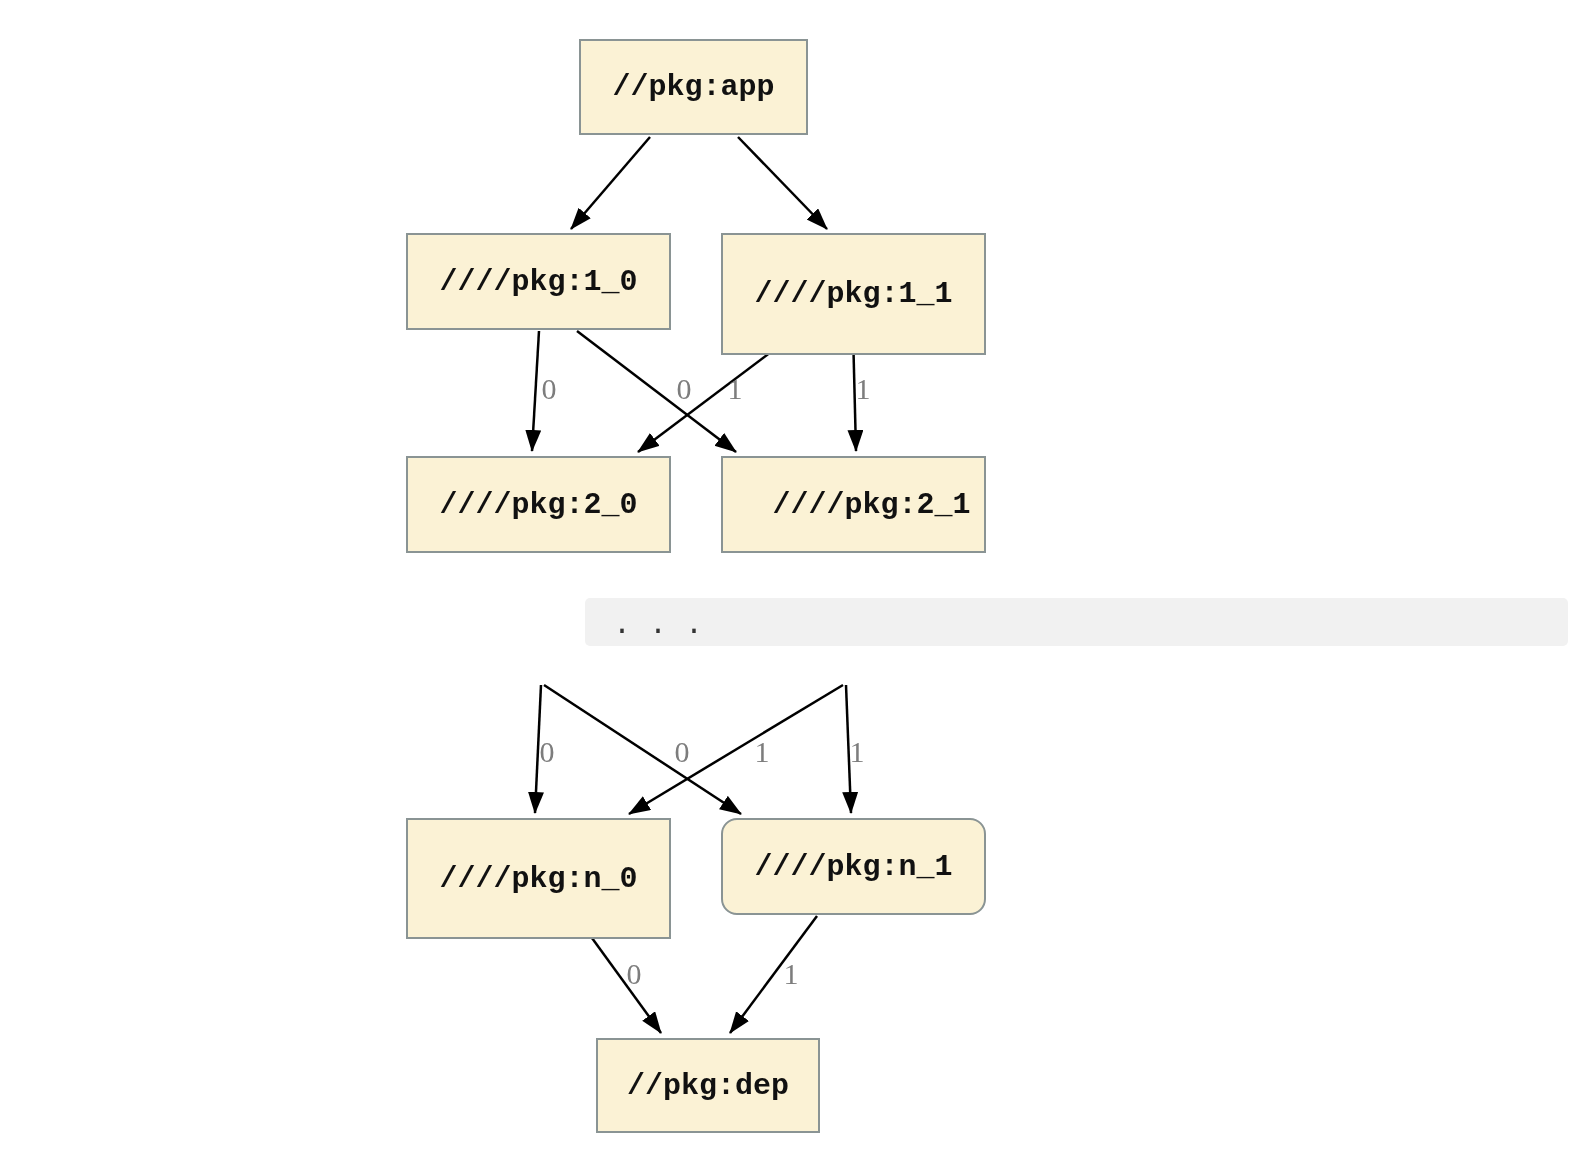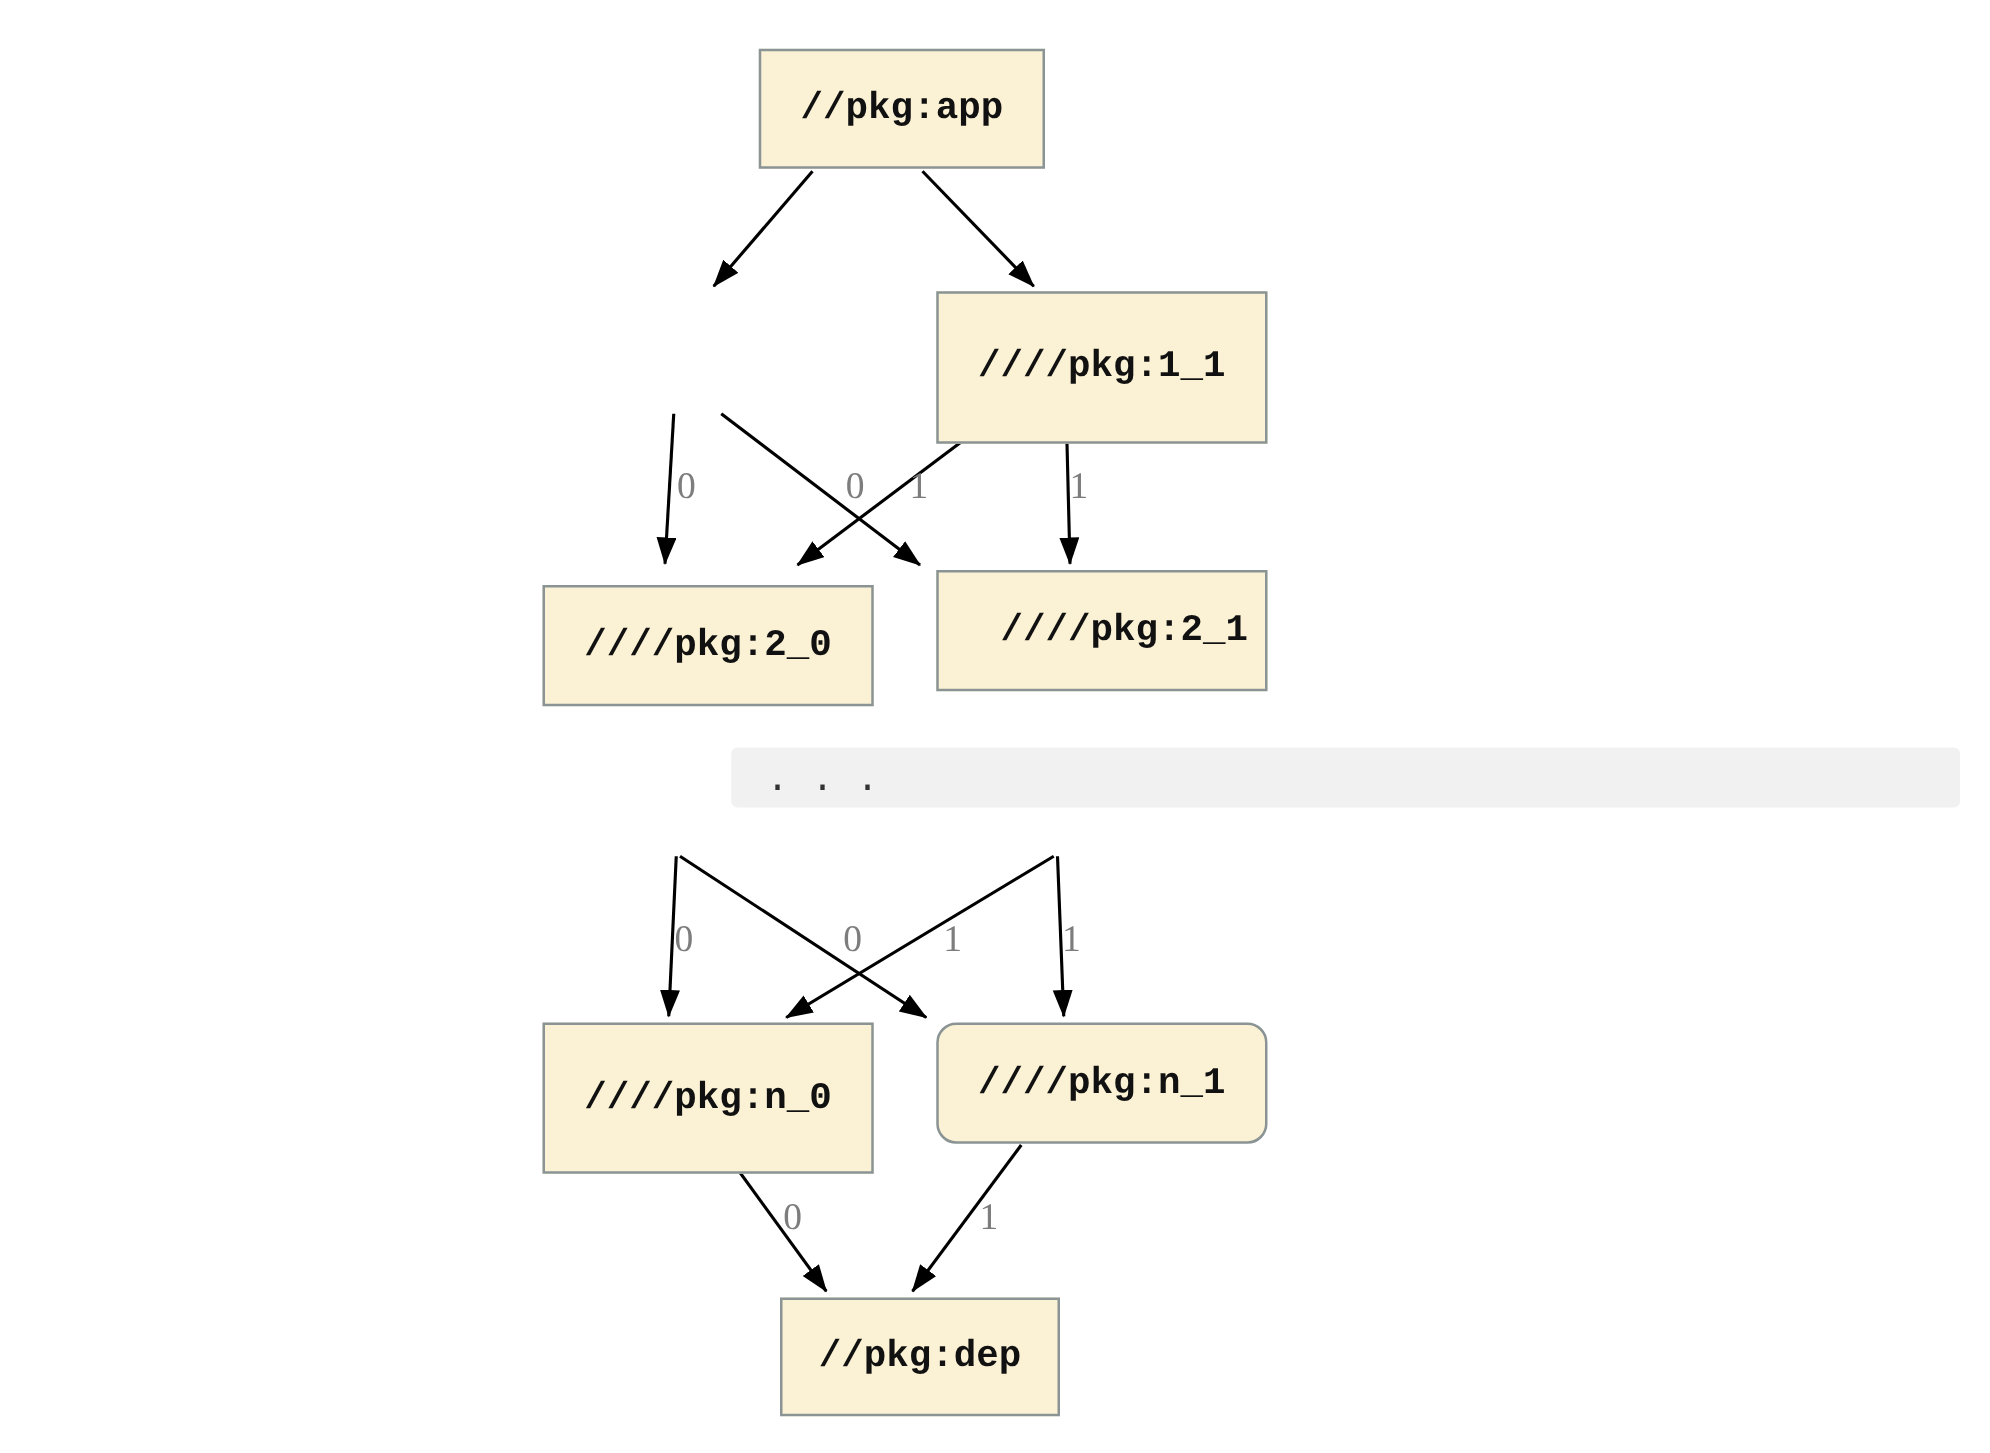--- a/index.html
+++ b/index.html
@@ -26,33 +26,32 @@
     stroke-width: 2.5;
   }
   .node {
     position: absolute;
     box-sizing: border-box;
     background: #fbf2d5;
     border: 2.5px solid #8a9494;
     display: flex;
     align-items: center;
     justify-content: center;
-    margin-left: 28px;
   }
   .node .node-label {
     font-family: "Liberation Mono", monospace;
     font-weight: bold;
     font-size: 30px;
     color: #111111;
     white-space: pre;
   }
   .node-app  { left: 579px; top:   39px; width: 229px; height: 96px; }
   .node-1-0  { left: 406px; top:  233px; width: 265px; height: 97px; }
   .node-1-1  { left: 721px; top:  233px; width: 265px; height: 122px; }
-  .node-2-0  { left: 406px; top:  468px; width: 265px; height: 97px; }
+  .node-2-0  { left: 406px; top:  456px; width: 265px; height: 97px; }
   .node-2-1  { left: 721px; top:  456px; width: 265px; height: 97px; padding-left: 36px; }
   .node-n-0  { left: 406px; top:  818px; width: 265px; height: 121px; }
   .node-n-1  { left: 721px; top:  818px; width: 265px; height: 97px; border-radius: 16px; }
   .node-dep  { left: 596px; top: 1038px; width: 224px; height: 95px; }
   .ellipsis-bar {
     position: absolute;
     left: 585px; top: 598px;
     width: 983px; height: 48px;
     box-sizing: border-box;
     background: #f1f1f1;
@@ -107,20 +106,23 @@
     <line x1="843" y1="685" x2="629" y2="814" marker-end="url(#arrow)"></line>
     <line x1="846" y1="685" x2="851" y2="813" marker-end="url(#arrow)"></line>
 
     <line x1="576" y1="916" x2="661" y2="1033" marker-end="url(#arrow)"></line>
     <line x1="817" y1="916" x2="730" y2="1033" marker-end="url(#arrow)"></line>
   </svg>
 
   <div class="node node-app">
     <span class="node-label">//pkg:app</span>
   </div>
+  <div class="node node-1-0">
+    <span class="node-label">////pkg:1_0</span>
+  </div>
   <div class="node node-1-1">
     <span class="node-label">////pkg:1_1</span>
   </div>
   <div class="node node-2-0">
     <span class="node-label">////pkg:2_0</span>
   </div>
   <div class="node node-2-1">
     <span class="node-label">////pkg:2_1</span>
   </div>
 

